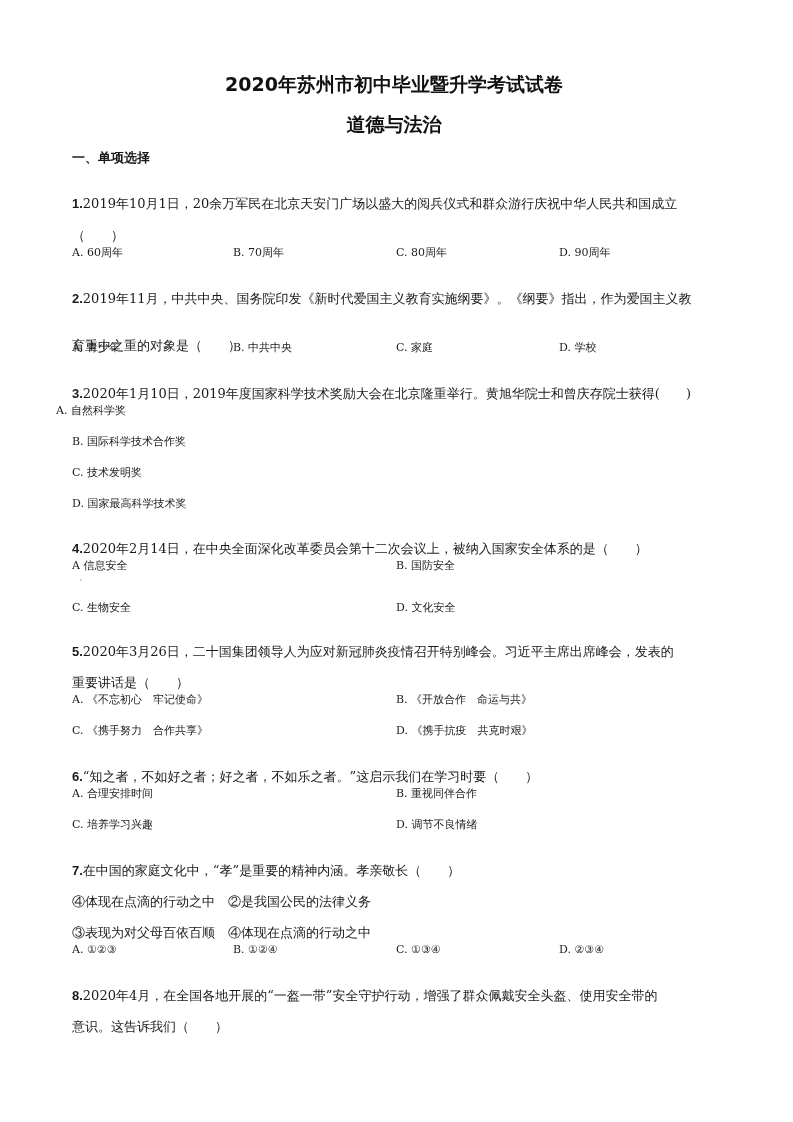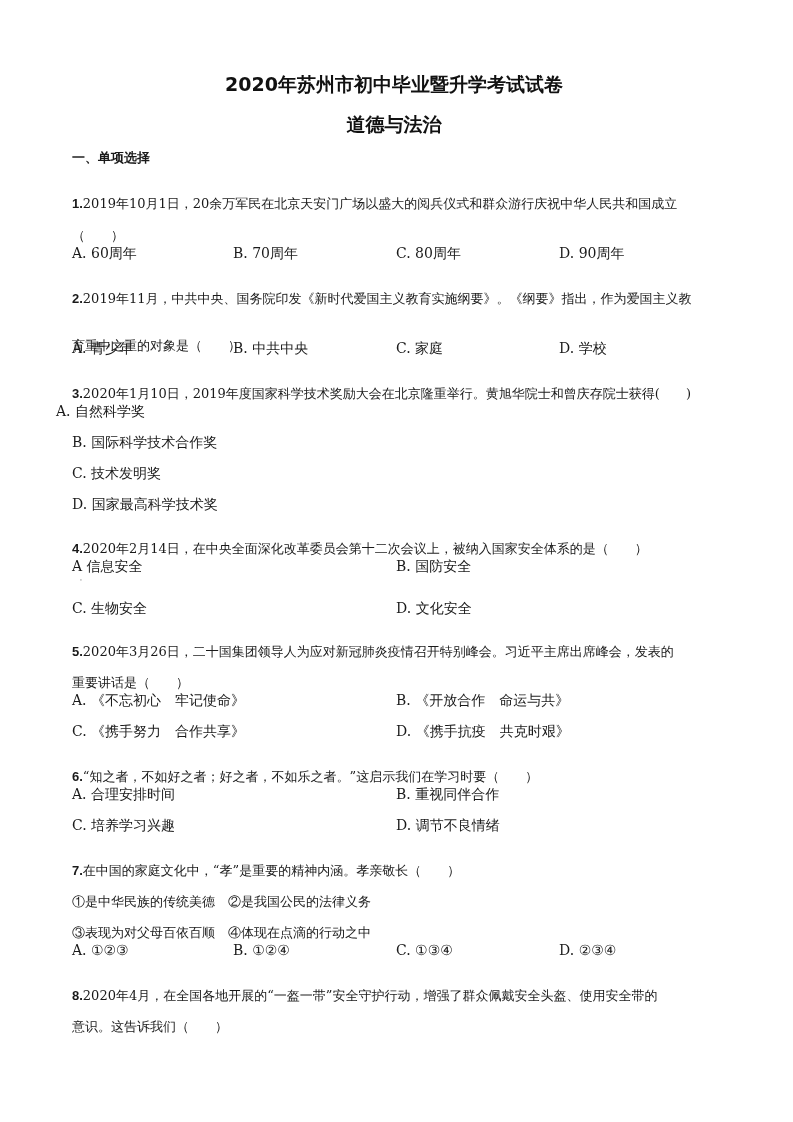--- a/index.html
+++ b/index.html
@@ -17,21 +17,21 @@
   .t2 { top: 112px; font-size: 19px; }
   .section {
     position: absolute; left: 72px; top: 149px;
     font-family: "DejaVu Sans", "Liberation Sans", sans-serif;
     font-weight: bold; font-size: 13px;
   }
   .line {
     position: absolute; left: 72px; font-size: 13px; white-space: nowrap; line-height: 16px; margin-top: 14px;
   }
   .num { font-family: "Liberation Sans", sans-serif; font-weight: bold; }
-  .opt { position: absolute; font-size: 14px; white-space: nowrap; line-height: 16px; }
+  .opt { position: absolute; font-size: 11px; white-space: nowrap; line-height: 16px; }
   .dot { position: absolute; left: 80px; top: 578px; font-size: 7px; color: #666; }
 </style>
 </head>
 <body>
 
 <div class="title t1">2020年苏州市初中毕业暨升学考试试卷</div>
 <div class="title t2">道德与法治</div>
 <div class="section">一、单项选择</div>
 
 <div class="line" style="top:182px"><span class="num">1.</span><span>2019年10月1日，20余万军民在北京天安门广场以盛大的阅兵仪式和群众游行庆祝中华人民共和国成立</span></div>
@@ -68,21 +68,21 @@
 <div class="opt" style="left:72px;top:723px">C.  《携手努力　合作共享》</div>
 <div class="opt" style="left:396px;top:723px">D.  《携手抗疫　共克时艰》</div>
 
 <div class="line" style="top:755px"><span class="num">6.</span><span>“知之者，不如好之者；好之者，不如乐之者。”这启示我们在学习时要（　　）</span></div>
 <div class="opt" style="left:72px;top:786px">A.  合理安排时间</div>
 <div class="opt" style="left:396px;top:786px">B.  重视同伴合作</div>
 <div class="opt" style="left:72px;top:817px">C.  培养学习兴趣</div>
 <div class="opt" style="left:396px;top:817px">D.  调节不良情绪</div>
 
 <div class="line" style="top:849px"><span class="num">7.</span><span>在中国的家庭文化中，“孝”是重要的精神内涵。孝亲敬长（　　）</span></div>
-<div class="line" style="top:880px">①是中华民族的传统美德　②是我国公民的法律义务</div>
+<div class="line" style="top:880px">④体现在点滴的行动之中　②是我国公民的法律义务</div>
 <div class="line" style="top:911px">③表现为对父母百依百顺　④体现在点滴的行动之中</div>
 <div class="opt" style="left:72px;top:942px">A.  ①②③</div>
 <div class="opt" style="left:233px;top:942px">B.  ①②④</div>
 <div class="opt" style="left:396px;top:942px">C.  ①③④</div>
 <div class="opt" style="left:559px;top:942px">D.  ②③④</div>
 
 <div class="line" style="top:974px"><span class="num">8.</span><span>2020年4月，在全国各地开展的“一盔一带”安全守护行动，增强了群众佩戴安全头盔、使用安全带的</span></div>
 <div class="line" style="top:1005px">意识。这告诉我们（　　）</div>
 
 </body></html>

